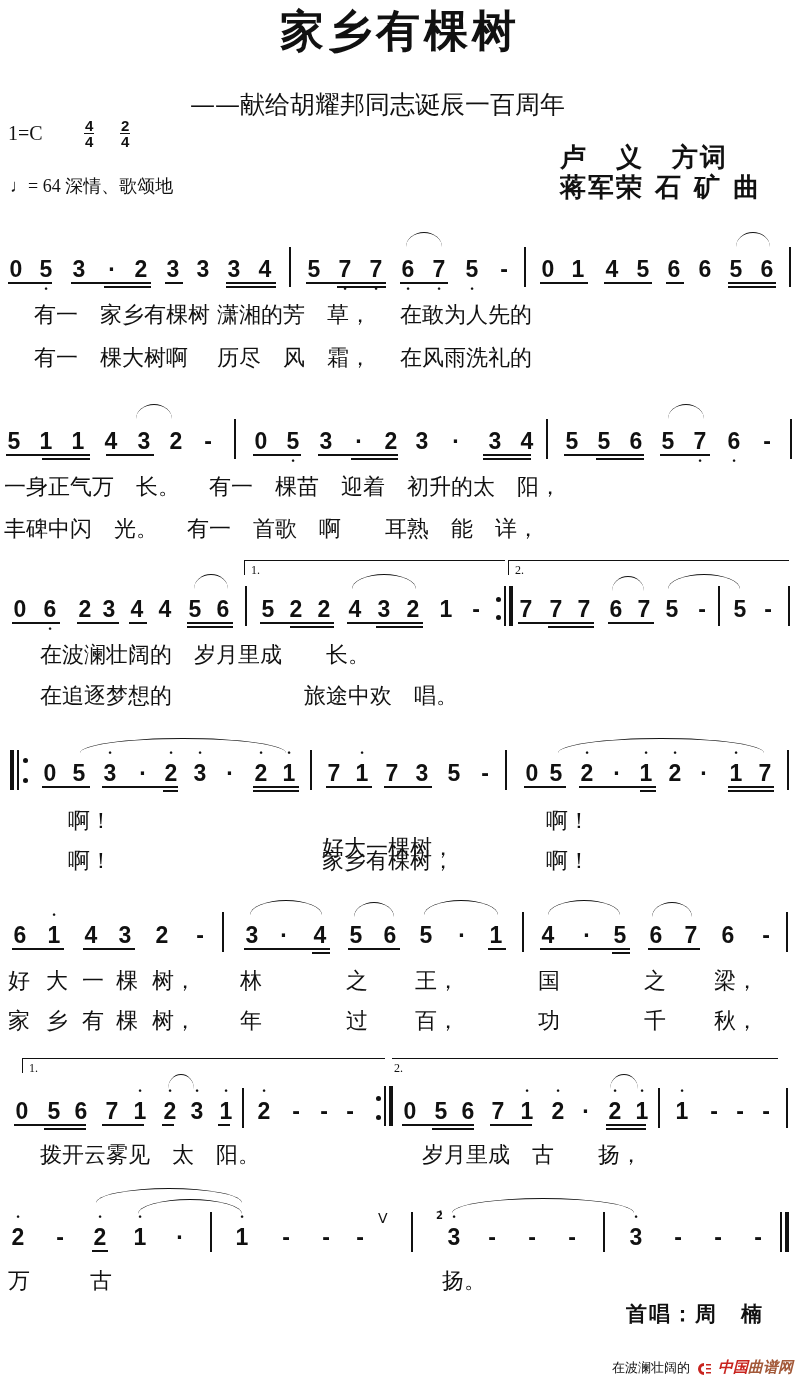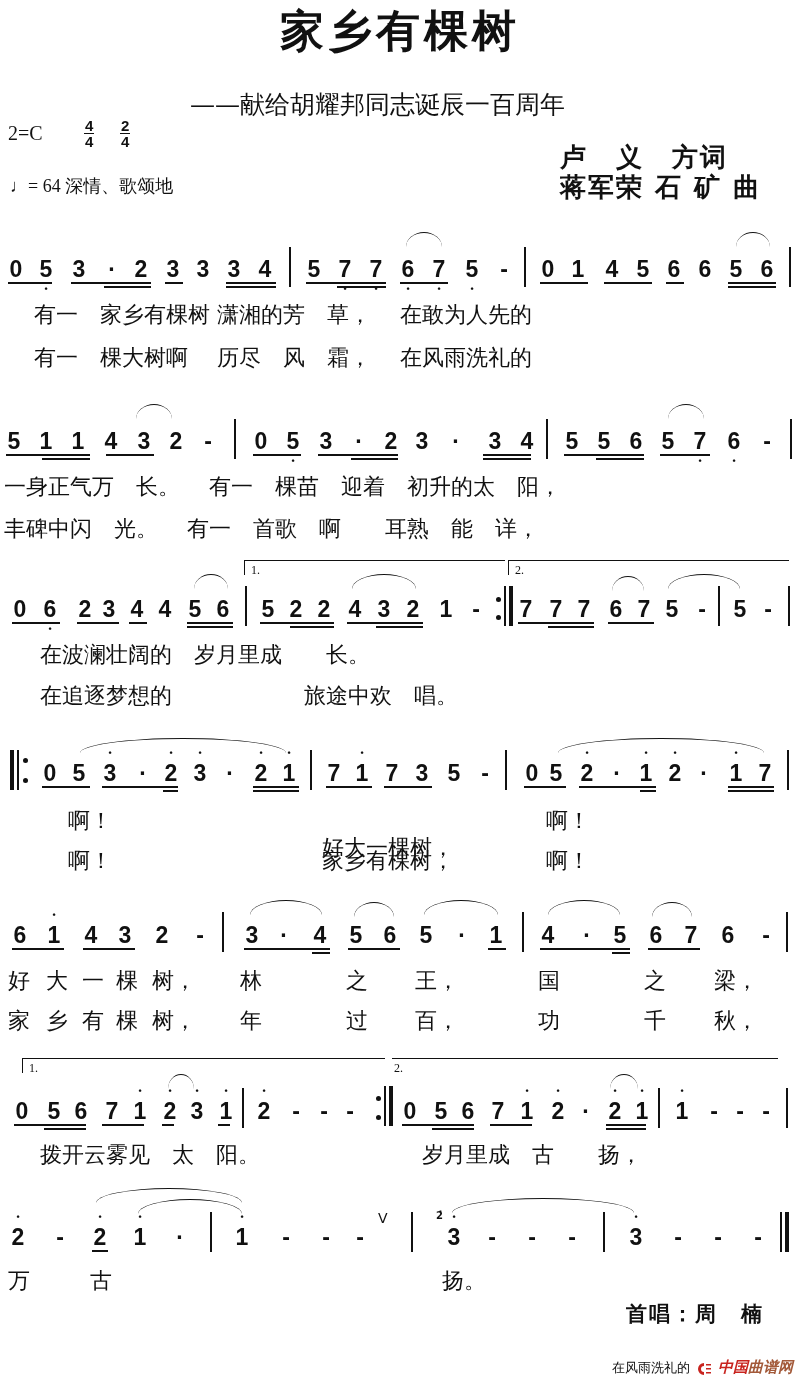--- a/index.html
+++ b/index.html
@@ -31,21 +31,21 @@
   .repdot { width: 5px; height: 5px; background: #111; border-radius: 50%; }
   .footer-text { font-size: 13px; font-family: "DejaVu Sans", sans-serif; }
   .brand-red { color: #c8231e; font-weight: bold; font-style: italic; font-size: 15px; }
   .brand-brown { color: #a35a3a; font-weight: bold; font-style: italic; font-size: 15px; }
 </style>
 </head>
 <body>
 
 <div class="abs title">家乡有棵树</div>
 <div class="abs subtitle">——献给胡耀邦同志诞辰一百周年</div>
-<div class="abs key">2=C</div>
+<div class="abs key">1=C</div>
 <div class="abs tsig" style="left:84px">
   <span class="num">4</span><span>4</span>
 </div>
 <div class="abs tsig" style="left:120px">
   <span class="num">2</span><span>4</span>
 </div>
 <div class="abs tempo">♩= 64  深情、歌颂地</div>
 <div class="abs credit" style="left:560px; top:140px">卢　义　方词</div>
 <div class="abs credit" style="left:560px; top:170px">蒋军荣 石 矿 曲</div>
 
@@ -407,21 +407,21 @@
   <div class="abs slur" style="left:96px;top:1188px;width:146px"></div>
   <div class="abs slur" style="left:138px;top:1199px;width:104px"></div>
   <div class="abs slur" style="left:452px;top:1198px;width:182px"></div>
   <div class="abs lyric" style="left:8px;top:1266px">万</div>
   <div class="abs lyric" style="left:90px;top:1266px">古</div>
   <div class="abs lyric" style="left:442px;top:1266px">扬。</div>
 </div>
 
 <div class="abs credit" style="left:626px;top:1300px;font-size:21px">首唱：周　楠</div>
 <div class="abs" style="left:612px;top:1358px;display:flex;align-items:center;gap:6px">
-  <span class="footer-text">在风雨洗礼的</span>
+  <span class="footer-text">在波澜壮阔的</span>
   <span style="display:inline-block;width:16px;height:14px;position:relative">
     <svg width="16" height="14" viewBox="0 0 16 14">
         <path d="M8 1 A6 6 0 1 0 8 13 L8 10 A3 3 0 1 1 8 4 Z" fill="#c8231e"></path>
         <rect x="10" y="2" width="5" height="1.5" fill="#c8231e"></rect>
         <rect x="10" y="6" width="5" height="1.5" fill="#c8231e"></rect>
         <rect x="10" y="10" width="5" height="1.5" fill="#c8231e"></rect>
       </svg>
   </span>
   <span class="brand-red">中国</span>
     <span class="brand-brown" style="margin-left:-6px">曲谱网</span>

